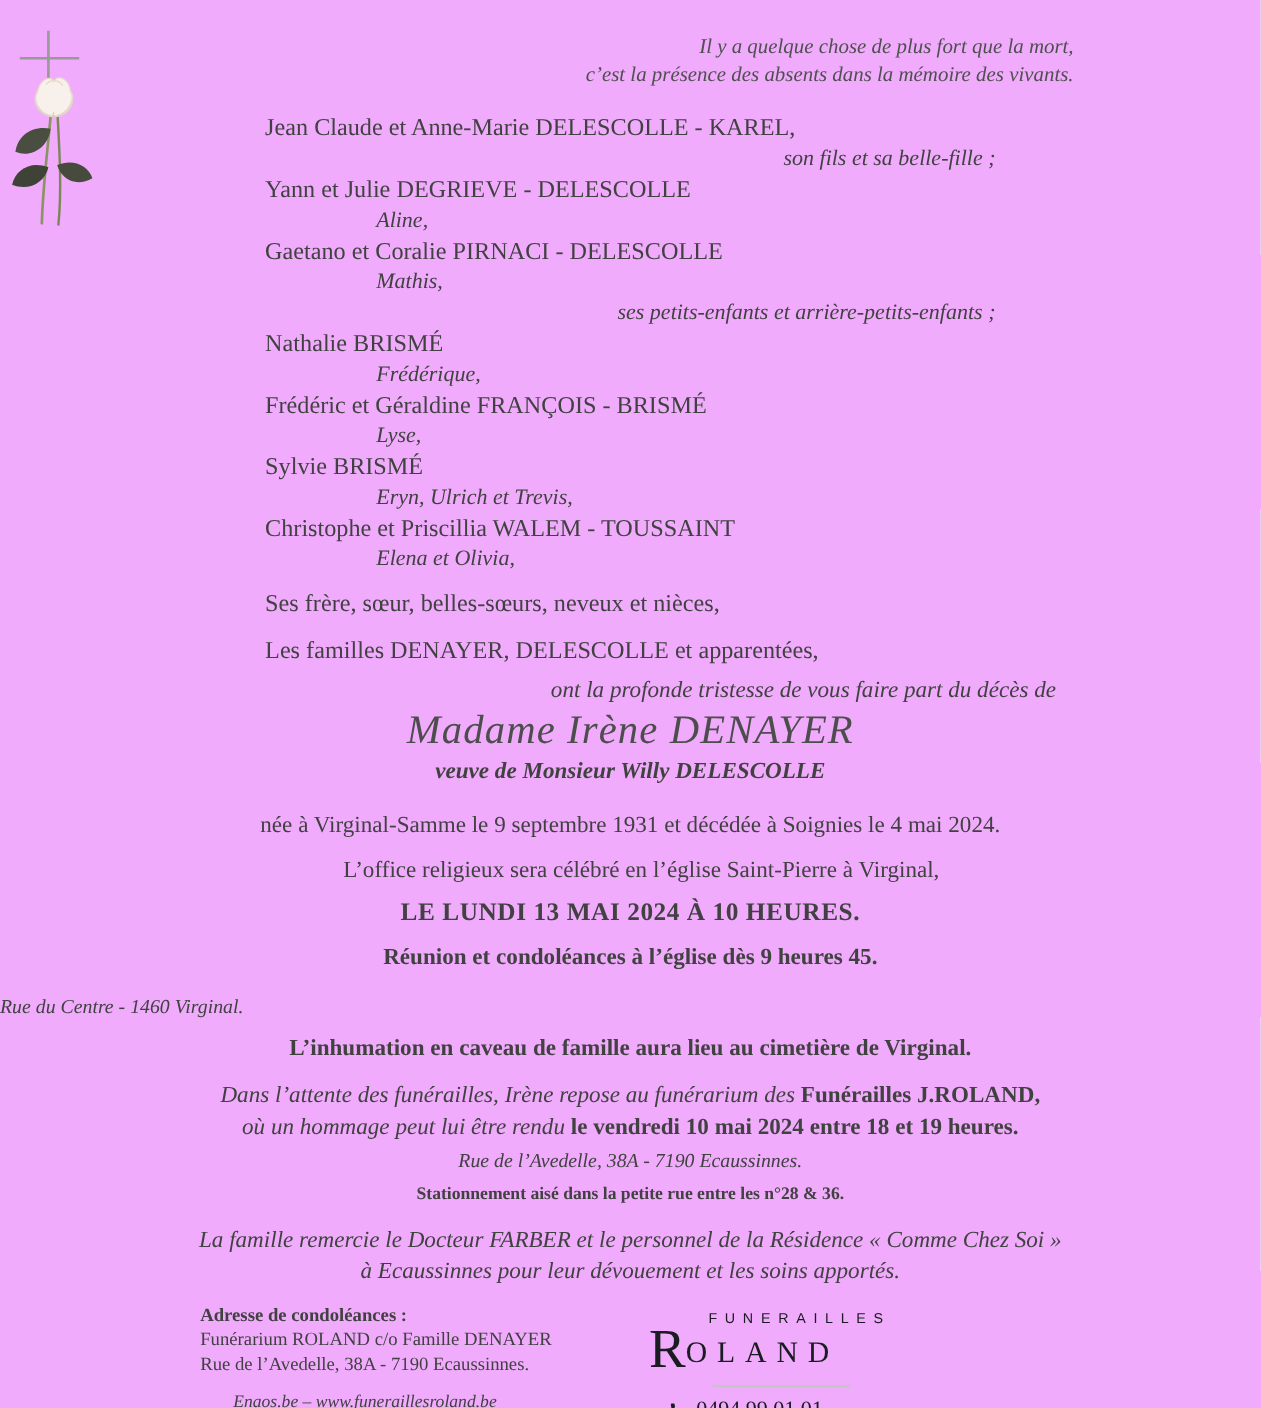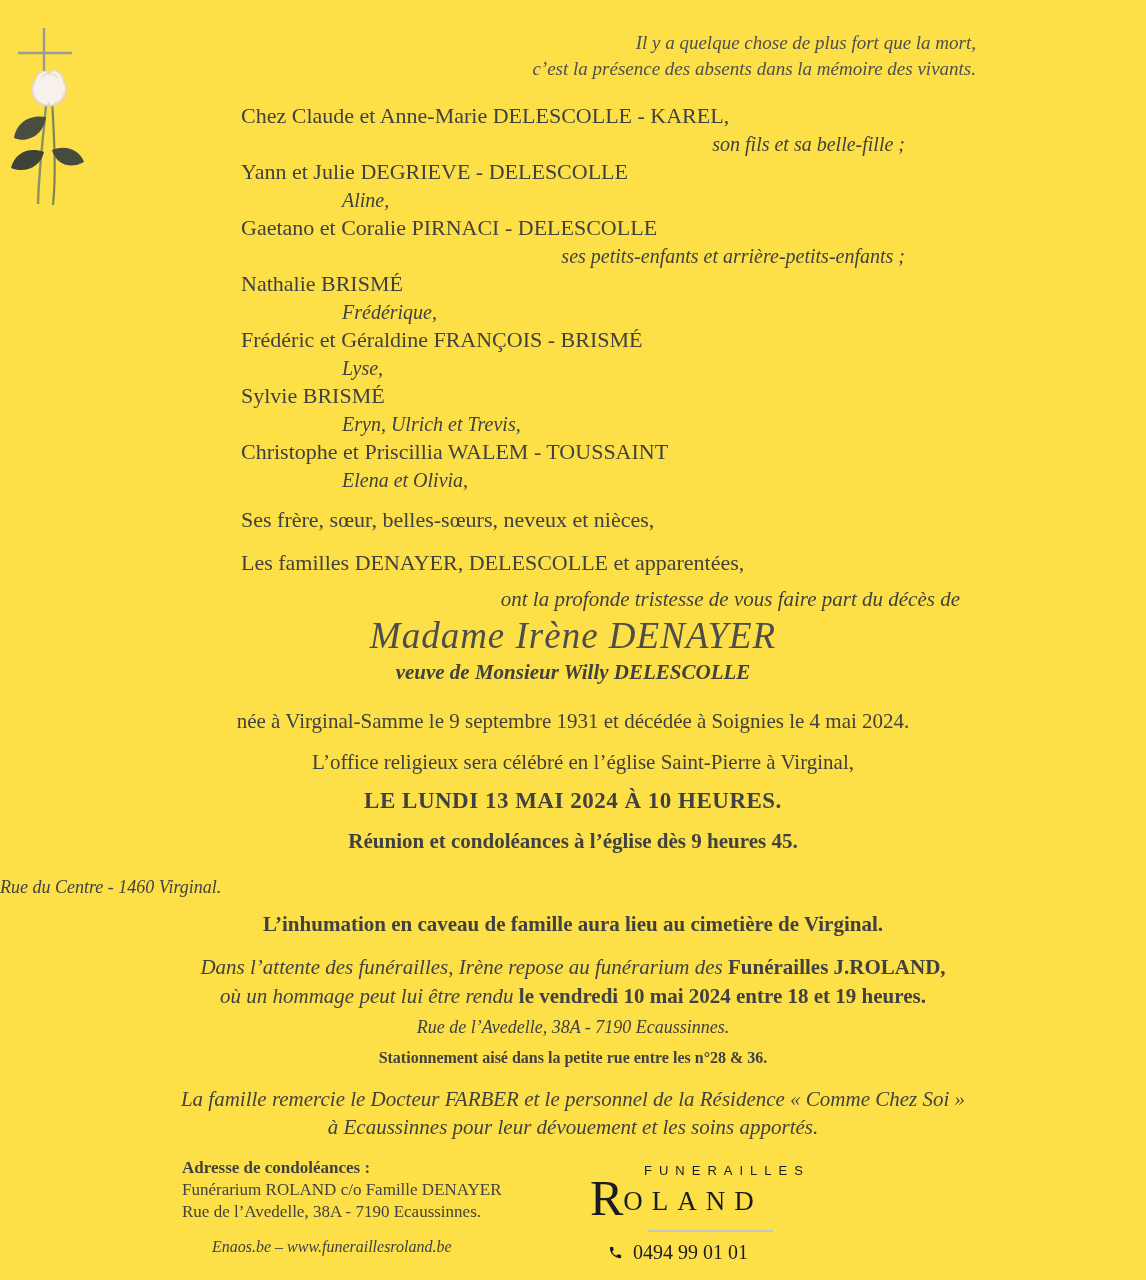--- a/index.html
+++ b/index.html
@@ -1,20 +1,20 @@
 <!DOCTYPE html>
 <html><head>
 <meta charset="utf-8">
 <style>
   html,body { margin:0; padding:0; background:#e9e9e9; }
   .page {
     position:relative;
     width:1146px; height:1280px;
     margin:0 auto;
-    background:#fde047;
+    background:#f0abfc;
     font-family:"Liberation Serif", serif;
     color:#414141;
     overflow:hidden;
   }
   .rose-wrap { position:absolute; left:6px; top:22px; width:90px; height:195px; }
 
   .epigraph {
     padding:30px 170px 0 0;
     text-align:right;
     font-style:italic;
@@ -112,25 +112,26 @@
       <path d="M43 80 C 41 84, 43 86, 44 84" stroke="#d8c5b6" stroke-width="1" fill="none"></path>
     </svg>
   </div>
 
   <div class="epigraph">
     <div>Il y a quelque chose de plus fort que la mort,</div>
     <div>c’est la présence des absents dans la mémoire des vivants.</div>
   </div>
 
   <div class="names">
-    <div class="name-line">Chez Claude et Anne-Marie DELESCOLLE - KAREL,</div>
+    <div class="name-line">Jean Claude et Anne-Marie DELESCOLLE - KAREL,</div>
     <div class="relation-line">son fils et sa belle-fille ;</div>
     <div class="name-line">Yann et Julie DEGRIEVE - DELESCOLLE</div>
     <div class="child-line">Aline,</div>
     <div class="name-line">Gaetano et Coralie PIRNACI - DELESCOLLE</div>
+    <div class="child-line">Mathis,</div>
     <div class="relation-line">ses petits-enfants et arrière-petits-enfants ;</div>
     <div class="name-line">Nathalie BRISMÉ</div>
     <div class="child-line">Frédérique,</div>
     <div class="name-line">Frédéric et Géraldine FRANÇOIS - BRISMÉ</div>
     <div class="child-line">Lyse,</div>
     <div class="name-line">Sylvie BRISMÉ</div>
     <div class="child-line">Eryn, Ulrich et Trevis,</div>
     <div class="name-line">Christophe et Priscillia WALEM - TOUSSAINT</div>
     <div class="child-line">Elena et Olivia,</div>
   </div>

